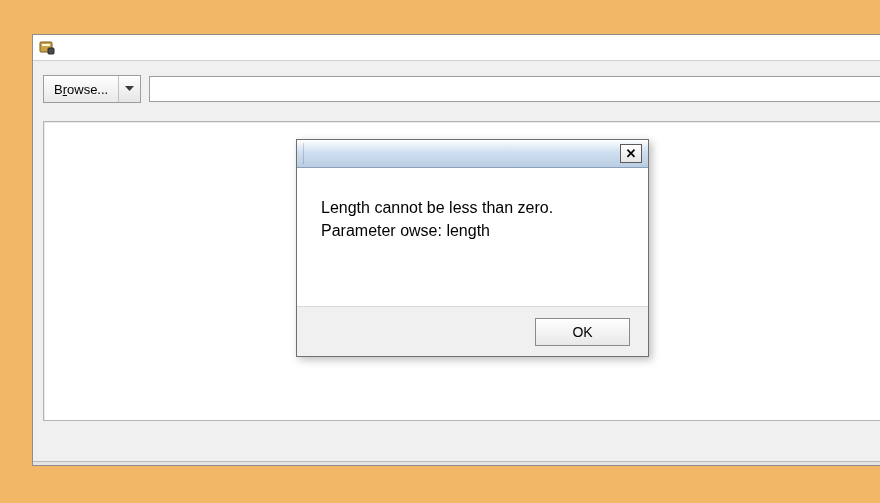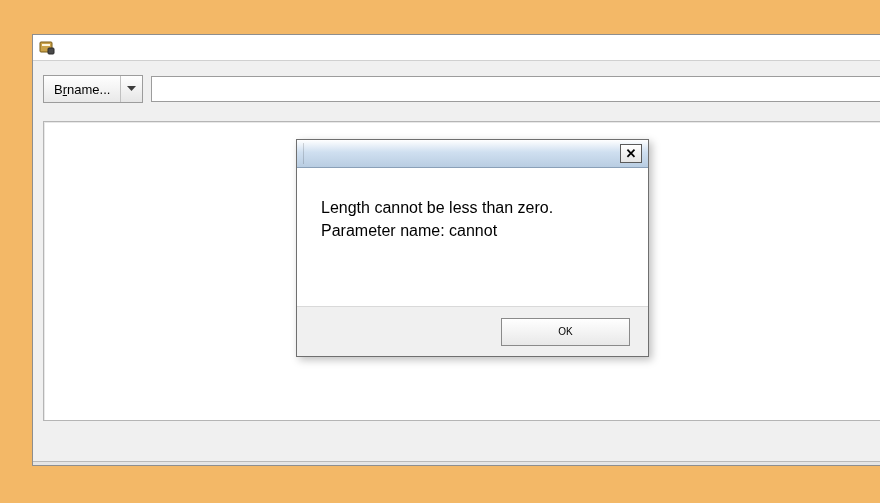--- a/index.html
+++ b/index.html
@@ -151,26 +151,26 @@
   .dlg-buttons {
     height: 50px;
     background: #f0f0f0;
     border-top: 1px solid #d9d9d9;
     display: flex;
     align-items: center;
     justify-content: flex-end;
     padding: 0 18px;
   }
   .ok-btn {
-    width: 129px;
+    width: 95px;
     height: 28px;
     border: 1px solid #8a8a8a;
     background: linear-gradient(#ffffff, #e8e8e8);
     font: inherit;
-    font-size: 10px;
+    font-size: 14px;
     cursor: default;
   }
 </style>
 </head>
 <body>
 
 <div class="app-window">
 
   <div class="titlebar">
     <span class="app-icon">
@@ -181,21 +181,21 @@
       </svg>
     </span>
     <span></span>
   </div>
 
   <div class="toolbar-zone">
     <div class="browse-combo">
       <span class="label">
         <span>B</span>
           <span class="accesskey">r</span>
-          <span>name...</span>
+          <span>owse...</span>
       </span>
       <span class="arrow-btn">
         <svg width="9" height="6" viewBox="0 0 9 6">
             <path d="M0 0 L4.5 5 L9 0 Z" fill="#3b3b3b"></path>
           </svg>
       </span>
     </div>
     <input class="path-input" type="text" value="" style="">
   </div>
 
@@ -206,18 +206,18 @@
 
 <div class="dialog">
   <div class="dlg-titlebar">
     <span></span>
     <div class="close-btn">
       <span>✕</span>
     </div>
   </div>
   <div class="dlg-body">
     <div>Length cannot be less than zero.</div>
-    <div>Parameter name: cannot</div>
+    <div>Parameter owse: length</div>
   </div>
   <div class="dlg-buttons">
     <button class="ok-btn">OK</button>
   </div>
 </div>
 
 </body></html>

